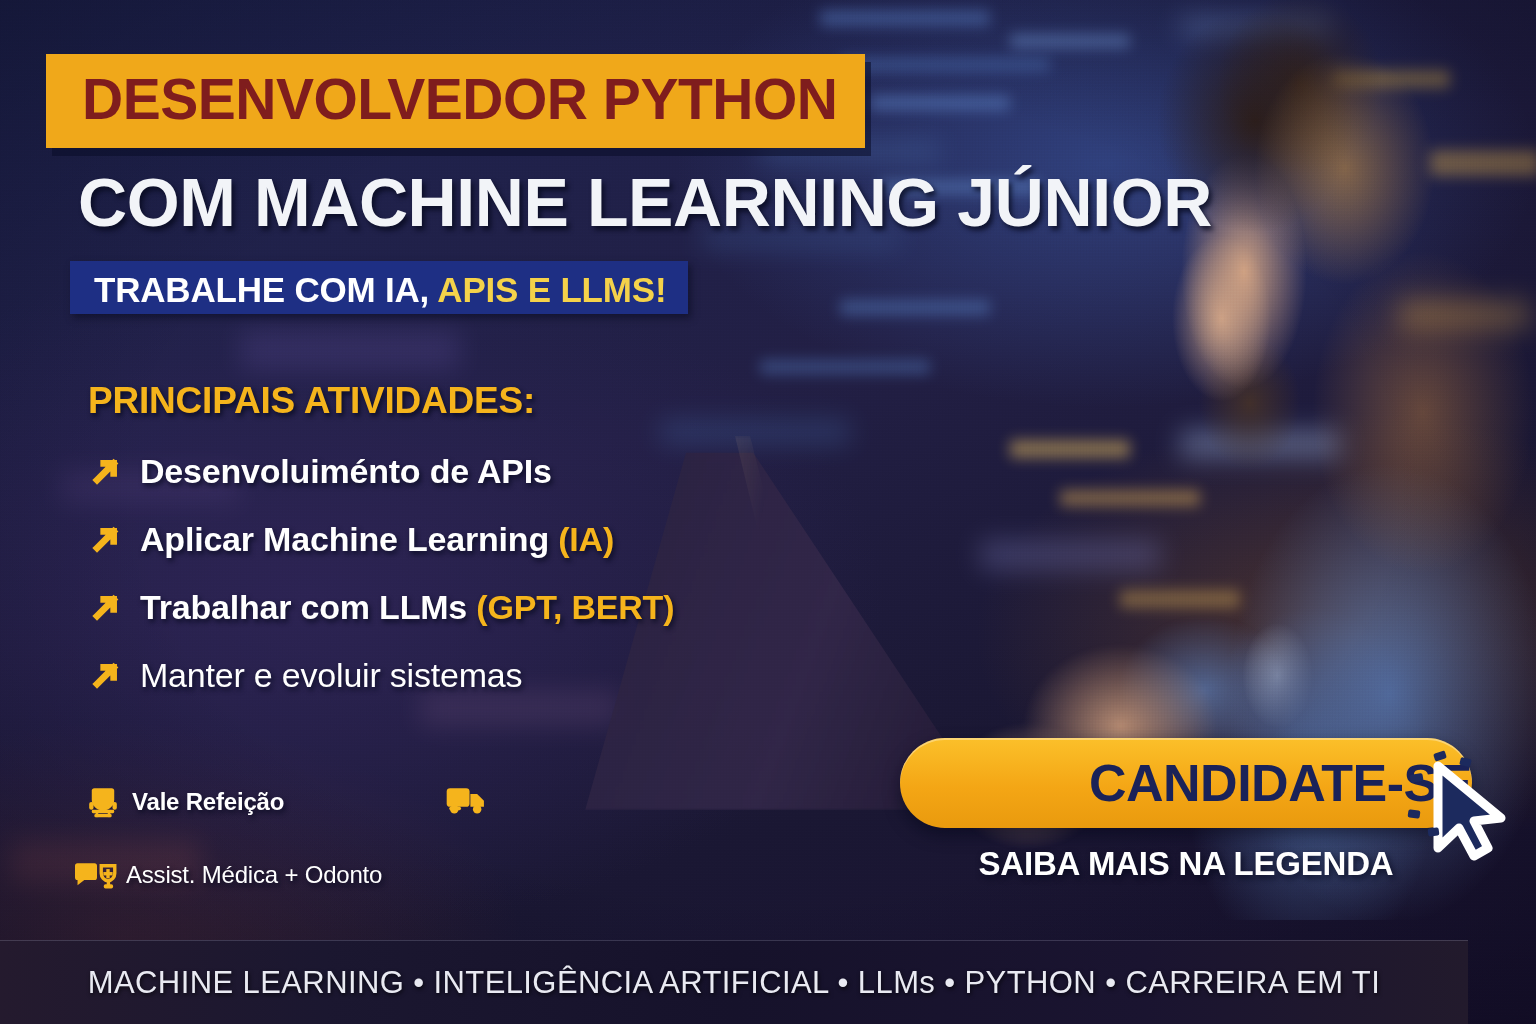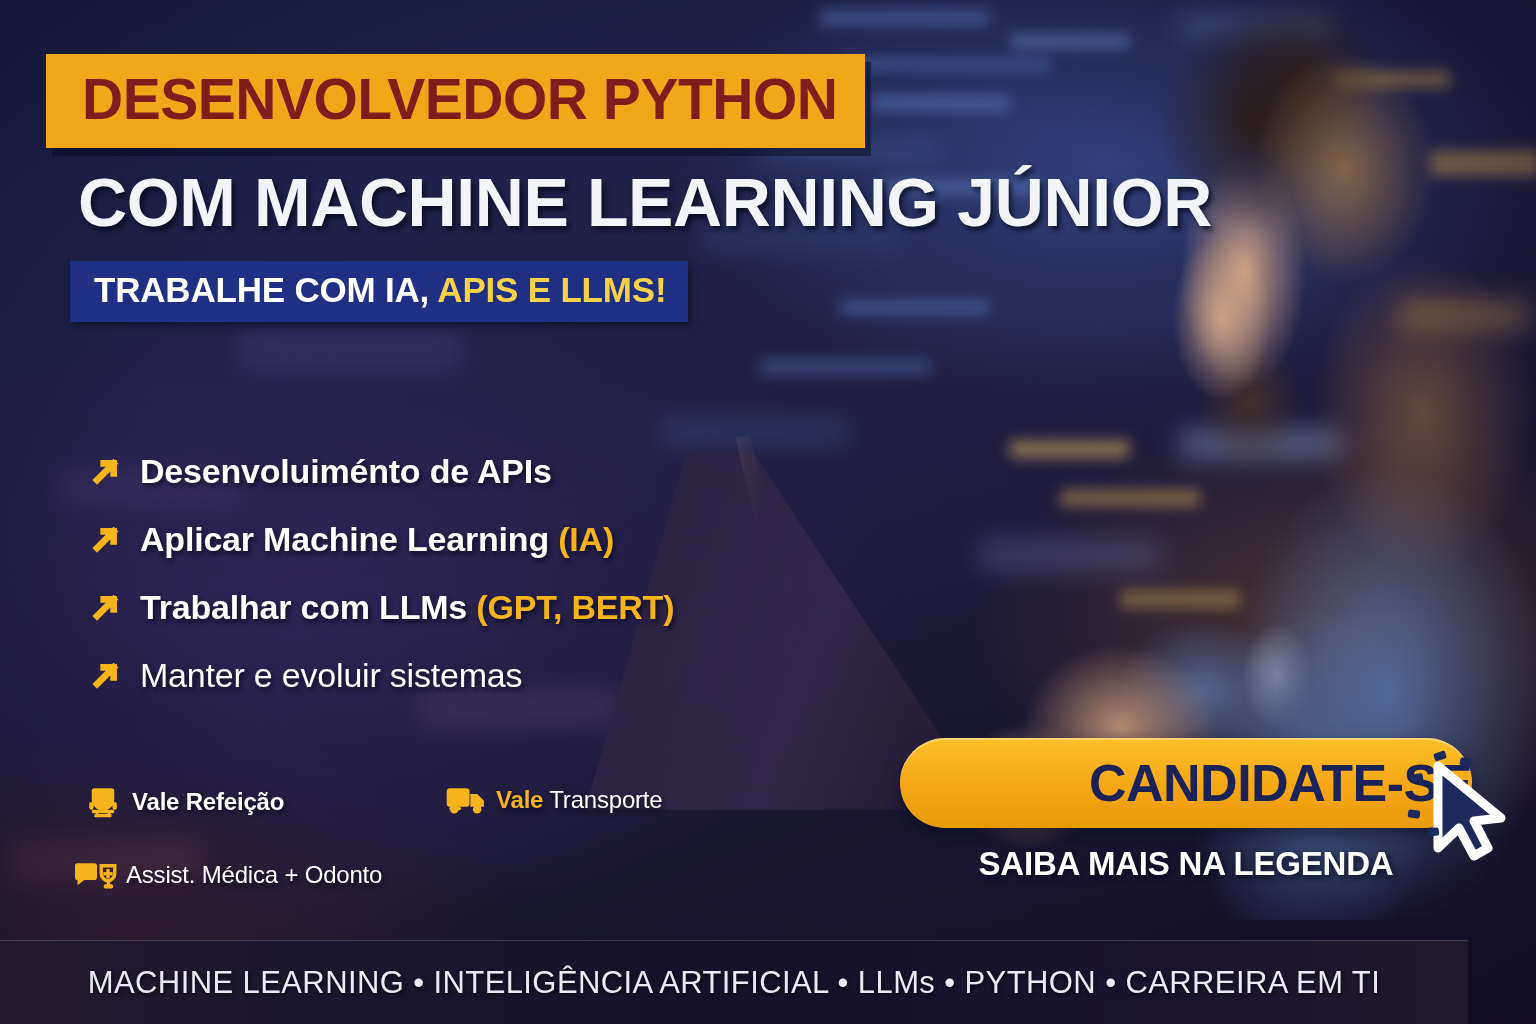--- a/index.html
+++ b/index.html
@@ -102,21 +102,21 @@
   .subtitle {
     position:absolute; left:78px; top:163px;
     font-size:68px; font-weight:bold; letter-spacing:-.4px;
     color:#F2F4F8; white-space:nowrap;
     text-shadow:3px 4px 5px rgba(6,8,28,.75);
   }
 
   .tagbox {
     position:absolute; left:70px; top:261px;
     background:#1E2F84;
-    padding:9px 22px 12px 24px;
+    padding:9px 22px 4px 24px;
     box-shadow:3px 4px 7px rgba(5,8,28,.5);
   }
   .tagbox .t {
     font-size:35px; font-weight:bold; letter-spacing:-.2px;
     color:#FFFFFF; white-space:nowrap;
   }
   .tagbox .hl { color:#F5D24A; }
 
   .section-head {
     position:absolute;
@@ -236,20 +236,21 @@
     </div>
 
     <div class="subtitle">COM MACHINE LEARNING JÚNIOR</div>
 
     <div class="tagbox">
       <div class="t">
         <span>TRABALHE COM IA, </span><span class="hl">APIS E LLMS!</span>
       </div>
     </div>
 
+    <div class="section-head" id="activities-head">PRINCIPAIS ATIVIDADES:</div>
 
     <div class="act-list" id="activities-list">
         <div class="act-item">
           <span class="arrow-icon">
             <svg viewBox="0 0 40 40" width="38" height="38">
               <path d="M10 31 L26 15 L17 15 L17 7 L33 7 L33 23 L25 23 L25 14 L14 35 Z" fill="none"></path>
               <path d="M9.5 29.5 L27 12 M27 12 L16.5 12 M27 12 L27 22.5" stroke="#F5B41C" stroke-width="7" stroke-linecap="square" fill="none"></path>
             </svg>
           </span>
           <span class="act-text bold"><span>Desenvoluiménto de APIs</span></span>
@@ -301,21 +302,20 @@
     <div class="ben-row" id="ben-row-2">
         <span class="ben-icon">
           <svg viewBox="0 0 52 40" width="44" height="34" fill="#F5B41C">
             <rect x="2" y="6" width="27" height="22" rx="4"></rect>
             <path d="M30 13 h8 l8 8 v7 h-16 z"></path>
             <circle cx="11" cy="31" r="5"></circle>
             <circle cx="38" cy="31" r="5"></circle>
             <rect x="5" y="28" width="14" height="4" rx="2"></rect>
           </svg>
         </span>
-        <span class="ben-text"><span class="hl">Vale</span><span> Transporte</span></span>
       </div>
     <div class="ben-row" id="ben-row-3">
         <span class="ben-icon">
           <svg viewBox="0 0 52 40" width="44" height="34" fill="#F5B41C">
             <path d="M3 6 h20 a3 3 0 0 1 3 3 v14 a3 3 0 0 1 -3 3 h-12 l-8 6 v-6 a3 3 0 0 1 -3 -3 V9 a3 3 0 0 1 3 -3 z"></path>
             <path d="M31 9 h16 v9 a9 9 0 0 1 -8 9 a9 9 0 0 1 -8 -9 z" fill="none" stroke="#F5B41C" stroke-width="4"></path>
             <rect x="37" y="13" width="4" height="11"></rect>
             <rect x="33.5" y="16.5" width="11" height="4"></rect>
             <rect x="34" y="31" width="11" height="5" rx="2"></rect>
             <rect x="37.5" y="26" width="4" height="7"></rect>

